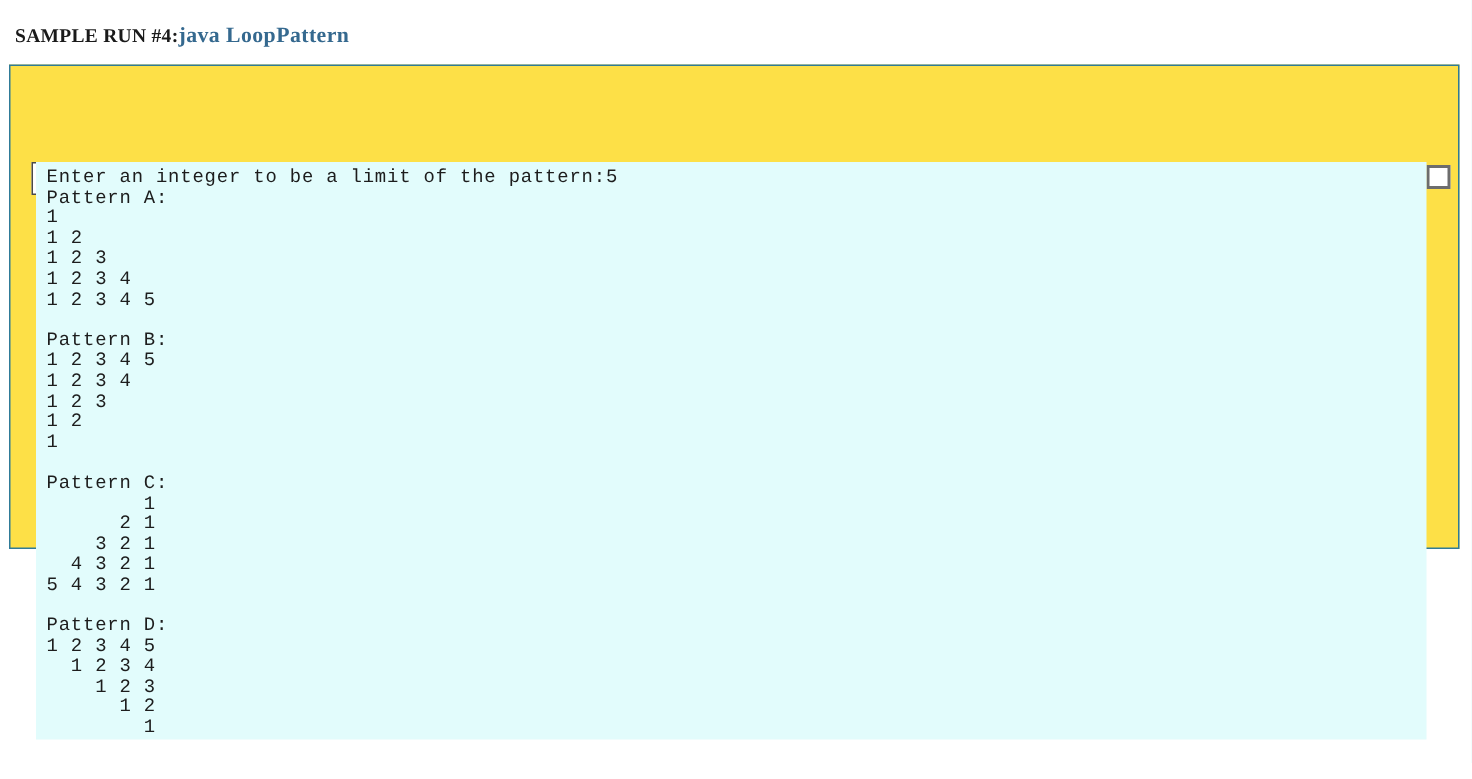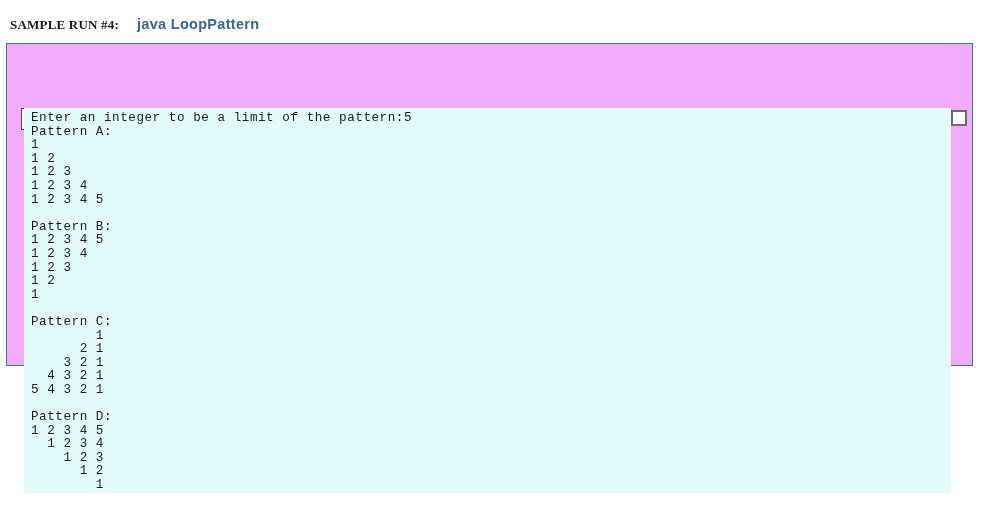--- a/index.html
+++ b/index.html
@@ -24,36 +24,36 @@
     line-height: 20px;
   }
   #title-label {
     font-family: "Liberation Serif", serif;
     font-weight: bold;
     font-size: 13px;
     color: #1a1a1a;
     letter-spacing: 0.2px;
   }
   #title-command {
-    font-family: Liberation Sans, sans-serif;
+    font-family: Liberation Serif, serif;
     font-weight: bold;
     font-size: 14.5px;
     color: #35698f;
-    margin-left: 18px;
+    margin-left: 0;
     letter-spacing: 0.3px;
   }
 
   
   #run-panel {
     position: absolute;
     left: 6px;
     top: 43px;
     width: 967px;
     height: 323px;
-    background: #f0abfc;
+    background: #fde047;
     border: 1px solid #2f7b98;
     box-sizing: border-box;
   }
 
   
   #toolbar {
     position: absolute;
     left: 0;
     top: 0;
     width: 100%;

